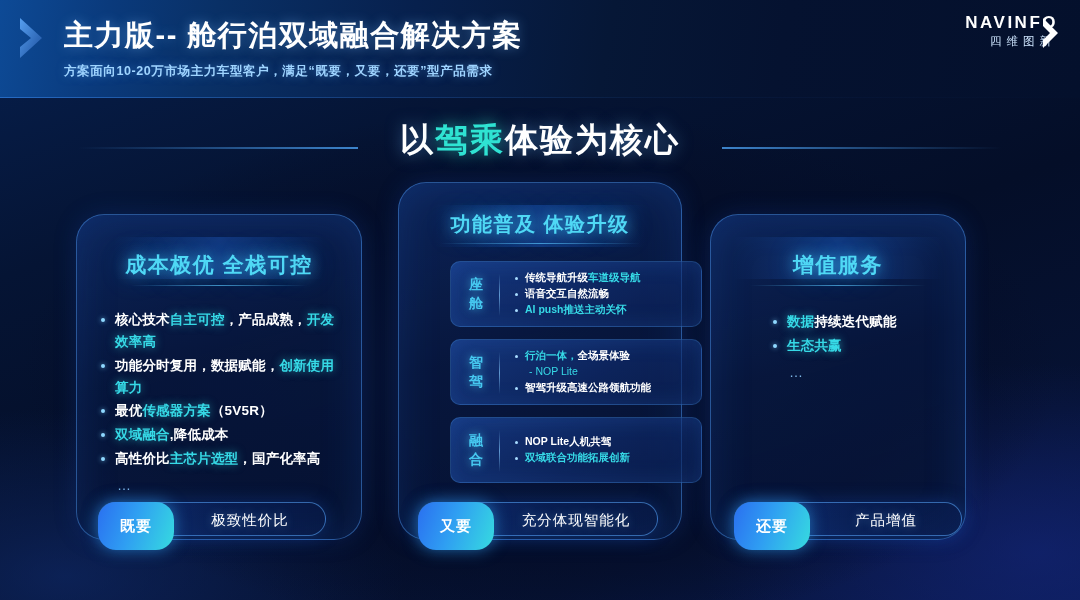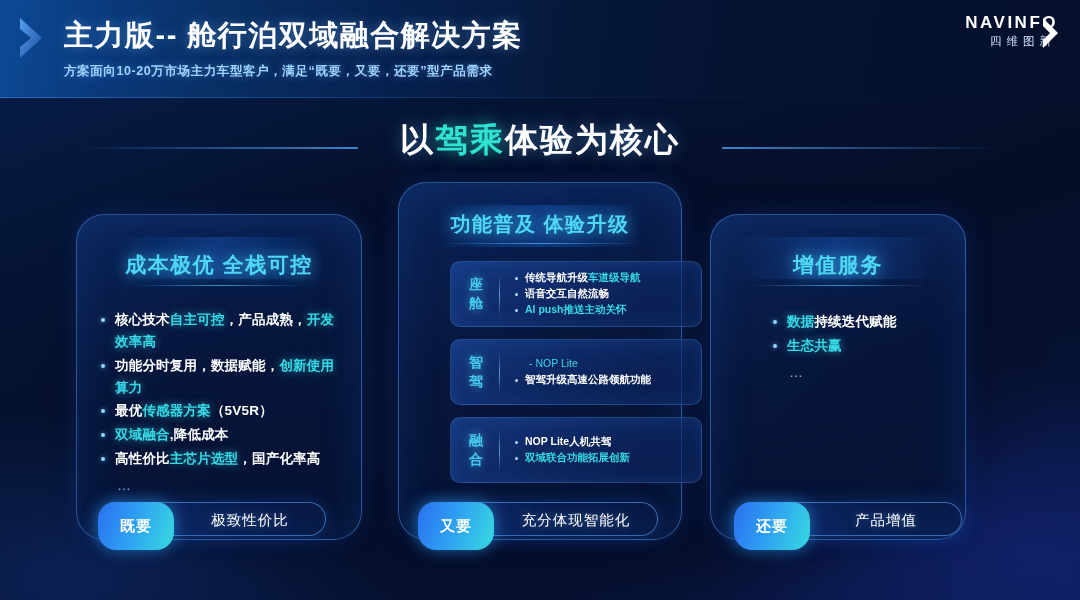--- a/index.html
+++ b/index.html
@@ -356,20 +356,21 @@
         <div class="crow-items">
           <div class="ci"><span class="wh">传统导航升级</span><span class="cy">车道级导航</span></div>
           <div class="ci"><span class="wh">语音交互自然流畅</span></div>
           <div class="ci"><span class="cy">AI push推送主动关怀</span></div>
         </div>
       </div>
       <div class="crow r2">
         <div class="crow-label">智驾</div>
         <div class="crow-div"></div>
         <div class="crow-items">
+          <div class="ci"><span class="cy">行泊一体，</span><span class="wh">全场景体验</span></div>
           <div class="ci nodot"><span class="cy">- NOP Lite</span></div>
           <div class="ci"><span class="wh">智驾升级高速公路领航功能</span></div>
         </div>
       </div>
       <div class="crow r3">
         <div class="crow-label">融合</div>
         <div class="crow-div"></div>
         <div class="crow-items">
           <div class="ci"><span class="wh">NOP Lite人机共驾</span></div>
           <div class="ci"><span class="cy">双域联合功能拓展创新</span></div>

